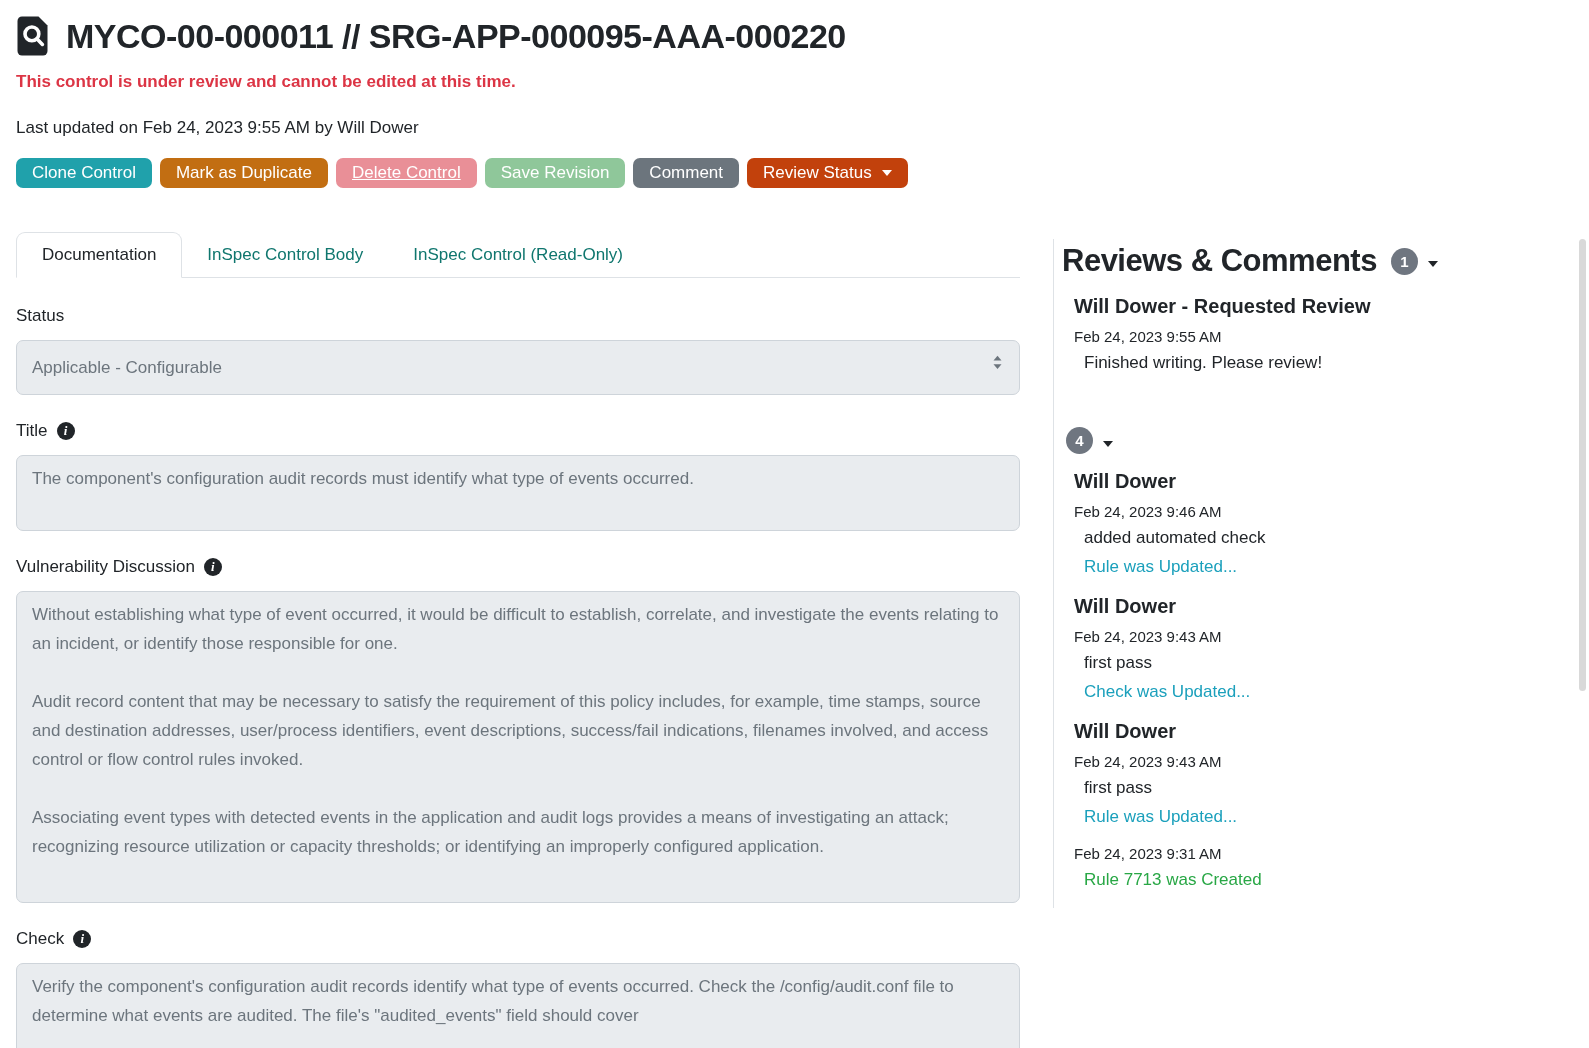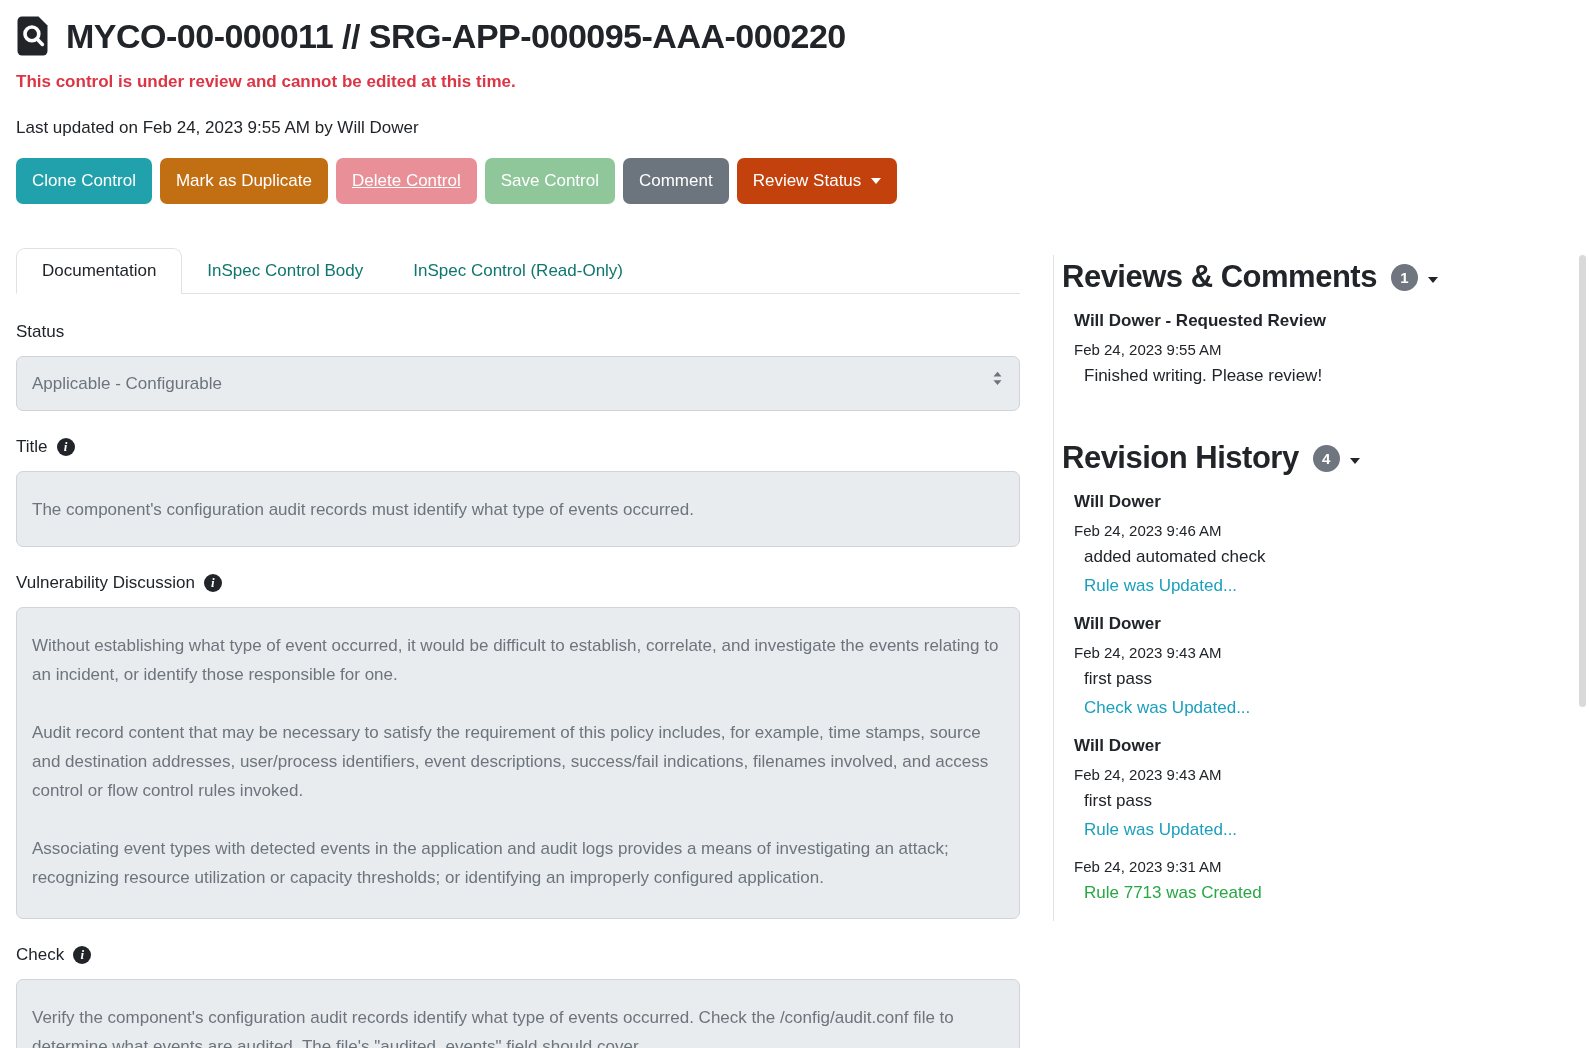--- a/index.html
+++ b/index.html
@@ -14,21 +14,21 @@
   
   .header { padding: 14px 16px 0 16px; }
   .title-row { display: flex; align-items: center; gap: 14px; }
   .title-row h1 { margin: 0; font-size: 34px; font-weight: bold; letter-spacing: -0.5px; }
   .file-icon { flex: none; display: inline-flex; }
   .warning { margin-top: 14px; font-size: 17px; font-weight: bold; color: #dc3545; }
   .updated { margin-top: 26px; font-size: 17px; }
 
   .toolbar { margin-top: 20px; display: flex; gap: 8px; }
   .btn {
-    height: 46px; padding: 0 16px; border: none; border-radius: 7px;
+    height: 30px; padding: 0 16px; border: none; border-radius: 7px;
     color: #fff; font-size: 17px; font-family: inherit;
     display: inline-flex; align-items: center; gap: 10px; cursor: pointer; white-space: nowrap;
   }
   .btn-clone   { background: #20a1ab; }
   .btn-dup     { background: #c26e12; }
   .btn-delete  { background: #e98f97; text-decoration: underline; }
   .btn-save    { background: #8fc79a; }
   .btn-comment { background: #6c757d; }
   .btn-review  { background: #c2410c; }
   .caret {
@@ -60,40 +60,40 @@
     font-size: 13px; font-weight: bold; font-family: "Liberation Serif", serif; font-style: italic;
   }
   .select {
     position: relative; height: 55px; background: #e9ecef; border: 1px solid #ced4da;
     border-radius: 7px; display: flex; align-items: center; padding: 0 40px 0 15px;
     color: #6c757d; font-size: 17px; cursor: default;
   }
   .select .arrows { position: absolute; right: 14px; top: 13px; }
   textarea.ta {
     width: 100%; display: block; background: #e9ecef; border: 1px solid #ced4da;
-    border-radius: 7px; padding: 23px 15px; color: #6c757d;
+    border-radius: 7px; padding: 8px 15px; color: #6c757d;
     font-size: 17px; line-height: 29px; font-family: inherit;
     resize: none; overflow: hidden; outline: none;
   }
   .ta-title { height: 76px; }
   .ta-vuln  { height: 312px; }
   .ta-check { height: 150px; }
 
   
   .sidebar { flex: 1; border-left: 1px solid #dee2e6; margin-left: 33px;
              padding: 4px 28px 0 8px; position: relative; margin-top: 7px; }
   .side-heading { margin: 0; font-size: 31px; font-weight: bold; letter-spacing: -0.5px;
                   display: flex; align-items: center; gap: 10px; }
   .count-badge {
     width: 27px; height: 27px; border-radius: 50%; background: #6f7680; color: #fff;
     font-size: 15px; font-weight: bold; letter-spacing: 0;
     display: inline-flex; align-items: center; justify-content: center; margin-left: 4px;
   }
   .entries { margin-left: 12px; }
-  .entry-author { font-size: 17px; font-weight: bold; margin: 16px 0 10px 0; }
+  .entry-author { font-size: 20px; font-weight: bold; margin: 16px 0 10px 0; }
   .entry-date   { font-size: 15px; margin: 0 0 8px 0; }
   .entry-note   { font-size: 17px; margin: 0 0 9px 10px; }
   .entry-link   { font-size: 17px; margin: 0 0 18px 10px; color: #1ba0bc; cursor: pointer; }
   .entry-link.green { color: #28a745; }
   .revision-heading { margin-top: 54px; }
 
   .scroll-thumb {
     position: absolute; right: 3px; top: 0; width: 7px; height: 452px;
     background: #d9d9d9; border-radius: 4px;
   }
@@ -112,21 +112,21 @@
     </span>
     <h1>MYCO-00-000011 // SRG-APP-000095-AAA-000220</h1>
   </div>
   <div class="warning">This control is under review and cannot be edited at this time.</div>
   <div class="updated">Last updated on Feb 24, 2023 9:55 AM by Will Dower</div>
 
   <div class="toolbar">
     <button class="btn btn-clone">Clone Control</button>
     <button class="btn btn-dup">Mark as Duplicate</button>
     <button class="btn btn-delete">Delete Control</button>
-    <button class="btn btn-save">Save Control</button>
+    <button class="btn btn-save">Save Revision</button>
     <button class="btn btn-comment">Comment</button>
     <button class="btn btn-review">
       <span>Review Status</span>
       <span class="caret"></span>
     </button>
   </div>
 </div>
 
 <div class="content">
 
@@ -184,21 +184,20 @@
     </h2>
     <div class="entries">
       <div>
         <div class="entry-author">Will Dower - Requested Review</div>
         <div class="entry-date">Feb 24, 2023 9:55 AM</div>
         <div class="entry-note">Finished writing. Please review!</div>
       </div>
     </div>
 
     <h2 class="side-heading revision-heading">
-      <span>Revision History</span>
       <span class="count-badge">4</span>
       <span class="caret dark"></span>
     </h2>
     <div class="entries">
       <div>
         <div class="entry-author">Will Dower</div>
         <div class="entry-date">Feb 24, 2023 9:46 AM</div>
         <div class="entry-note">added automated check</div>
         <div class="entry-link">Rule was Updated...</div>
       </div>

